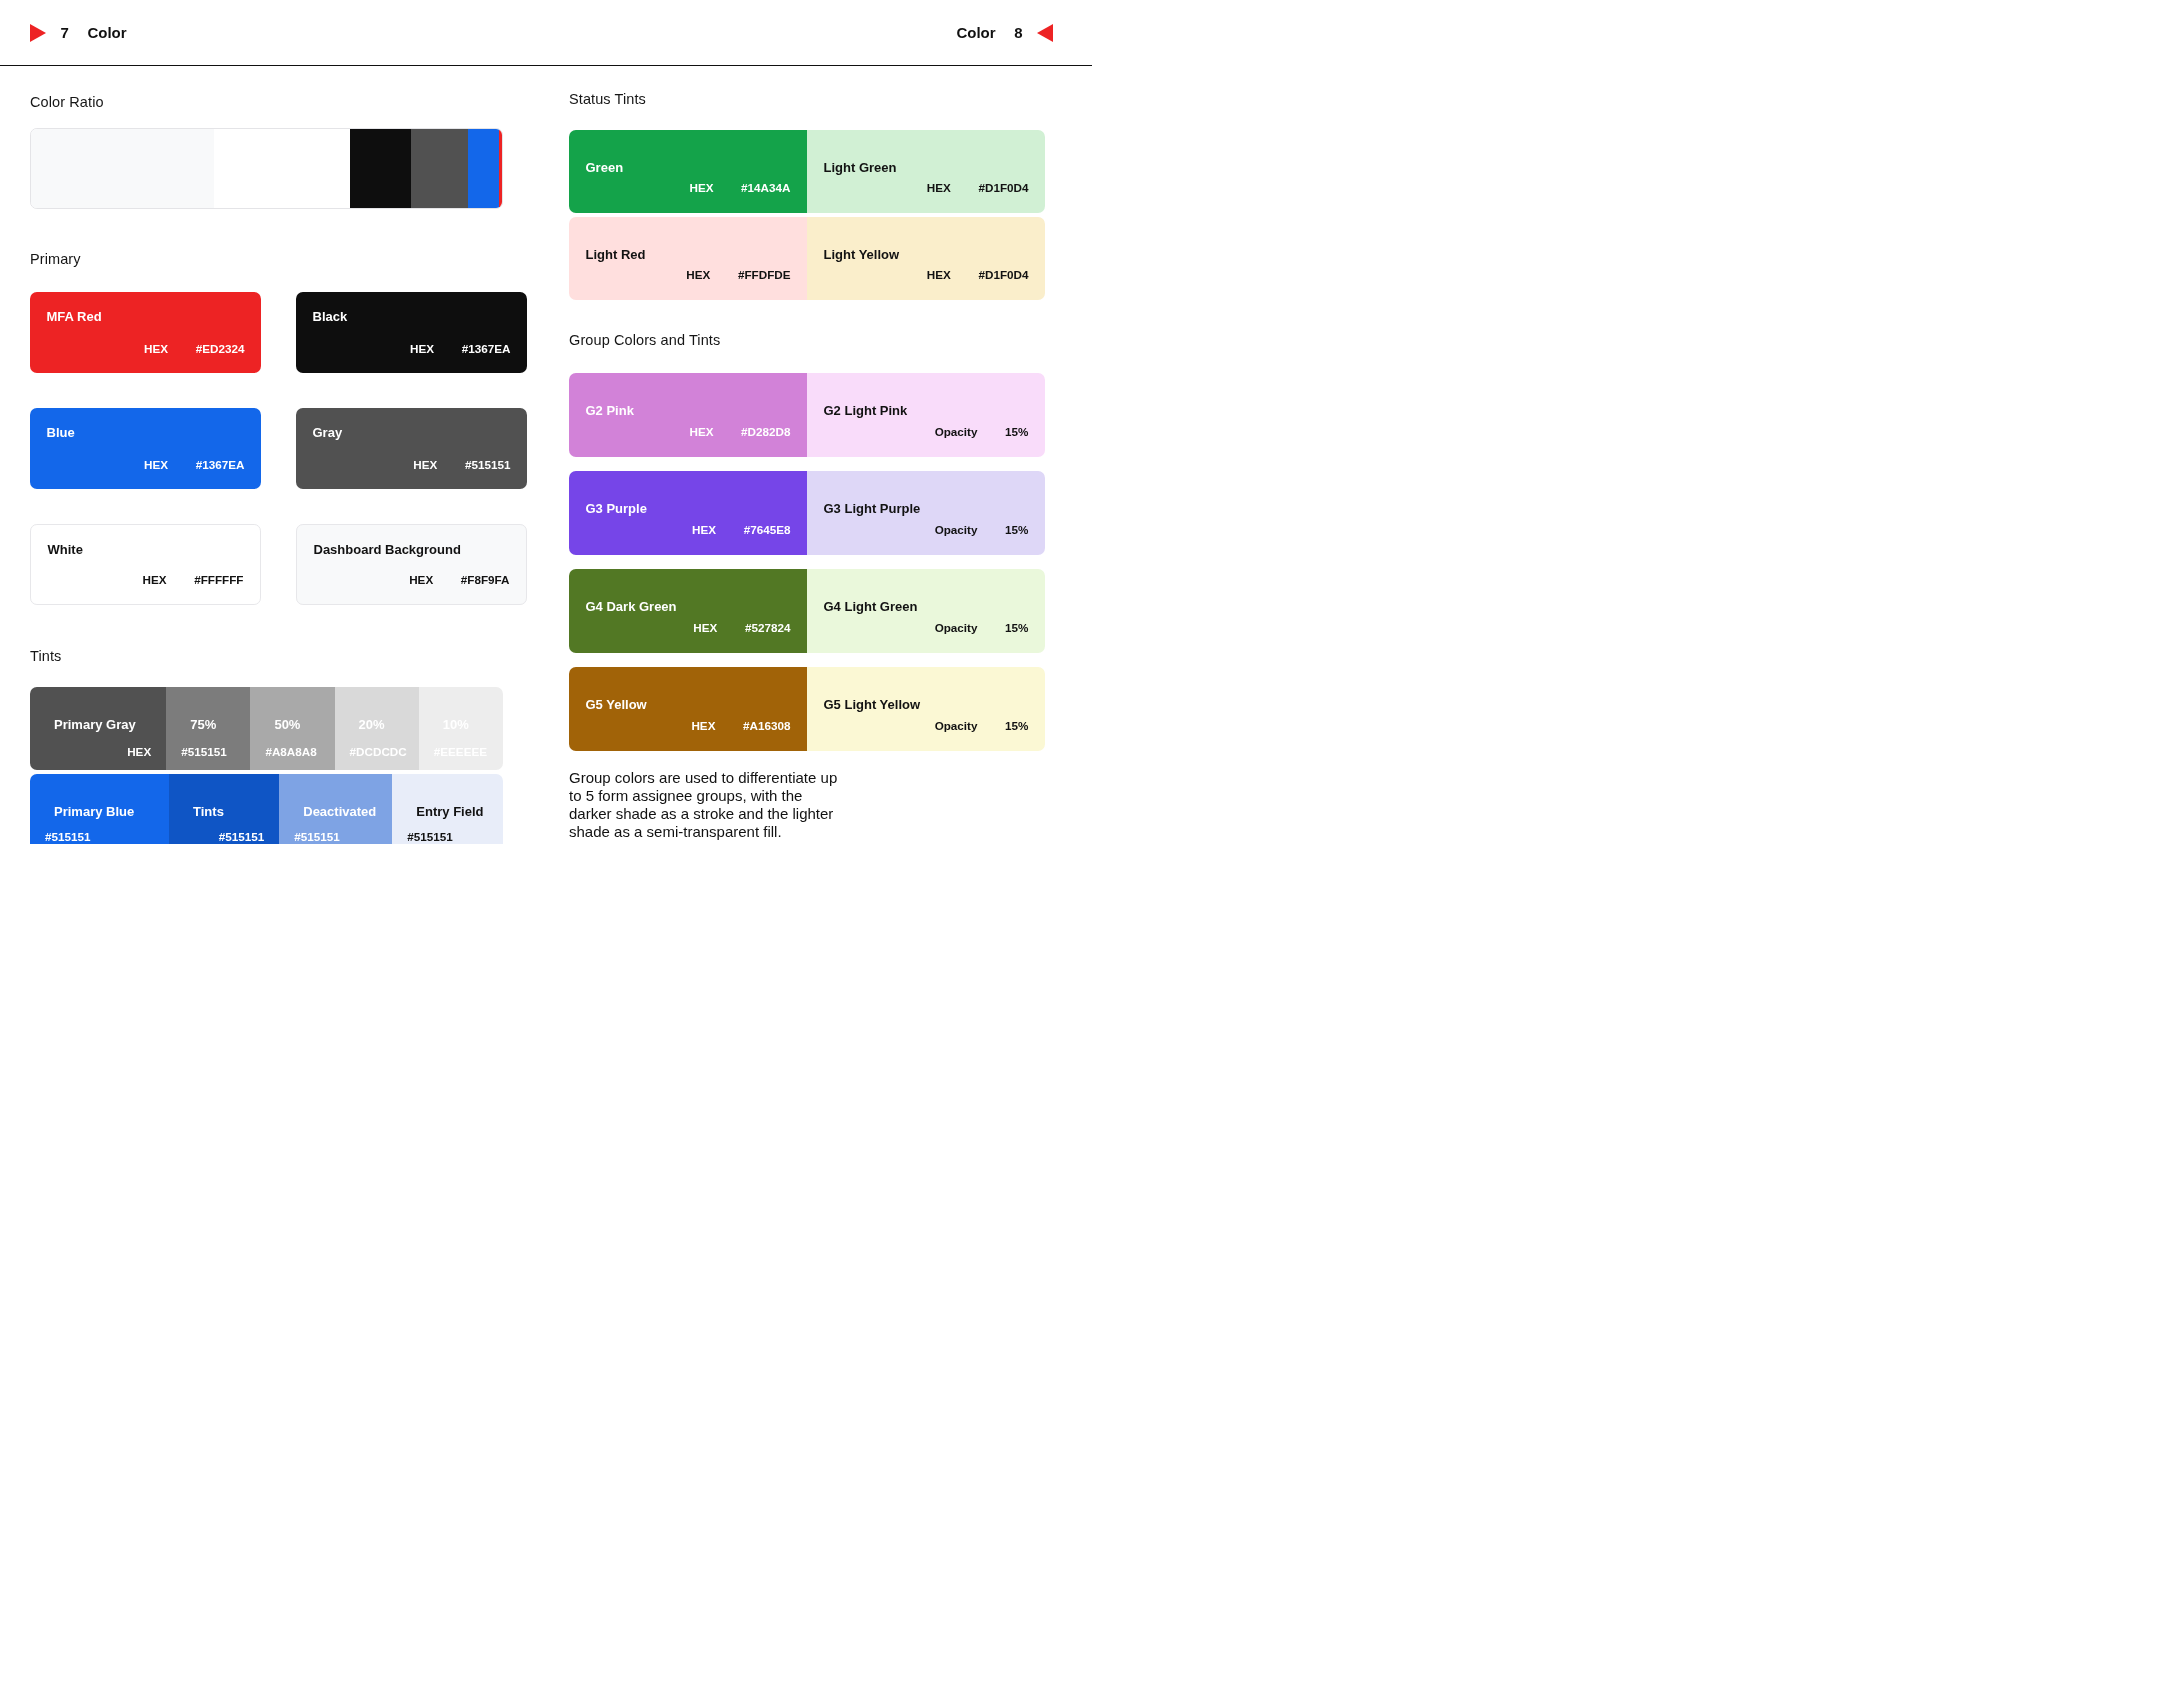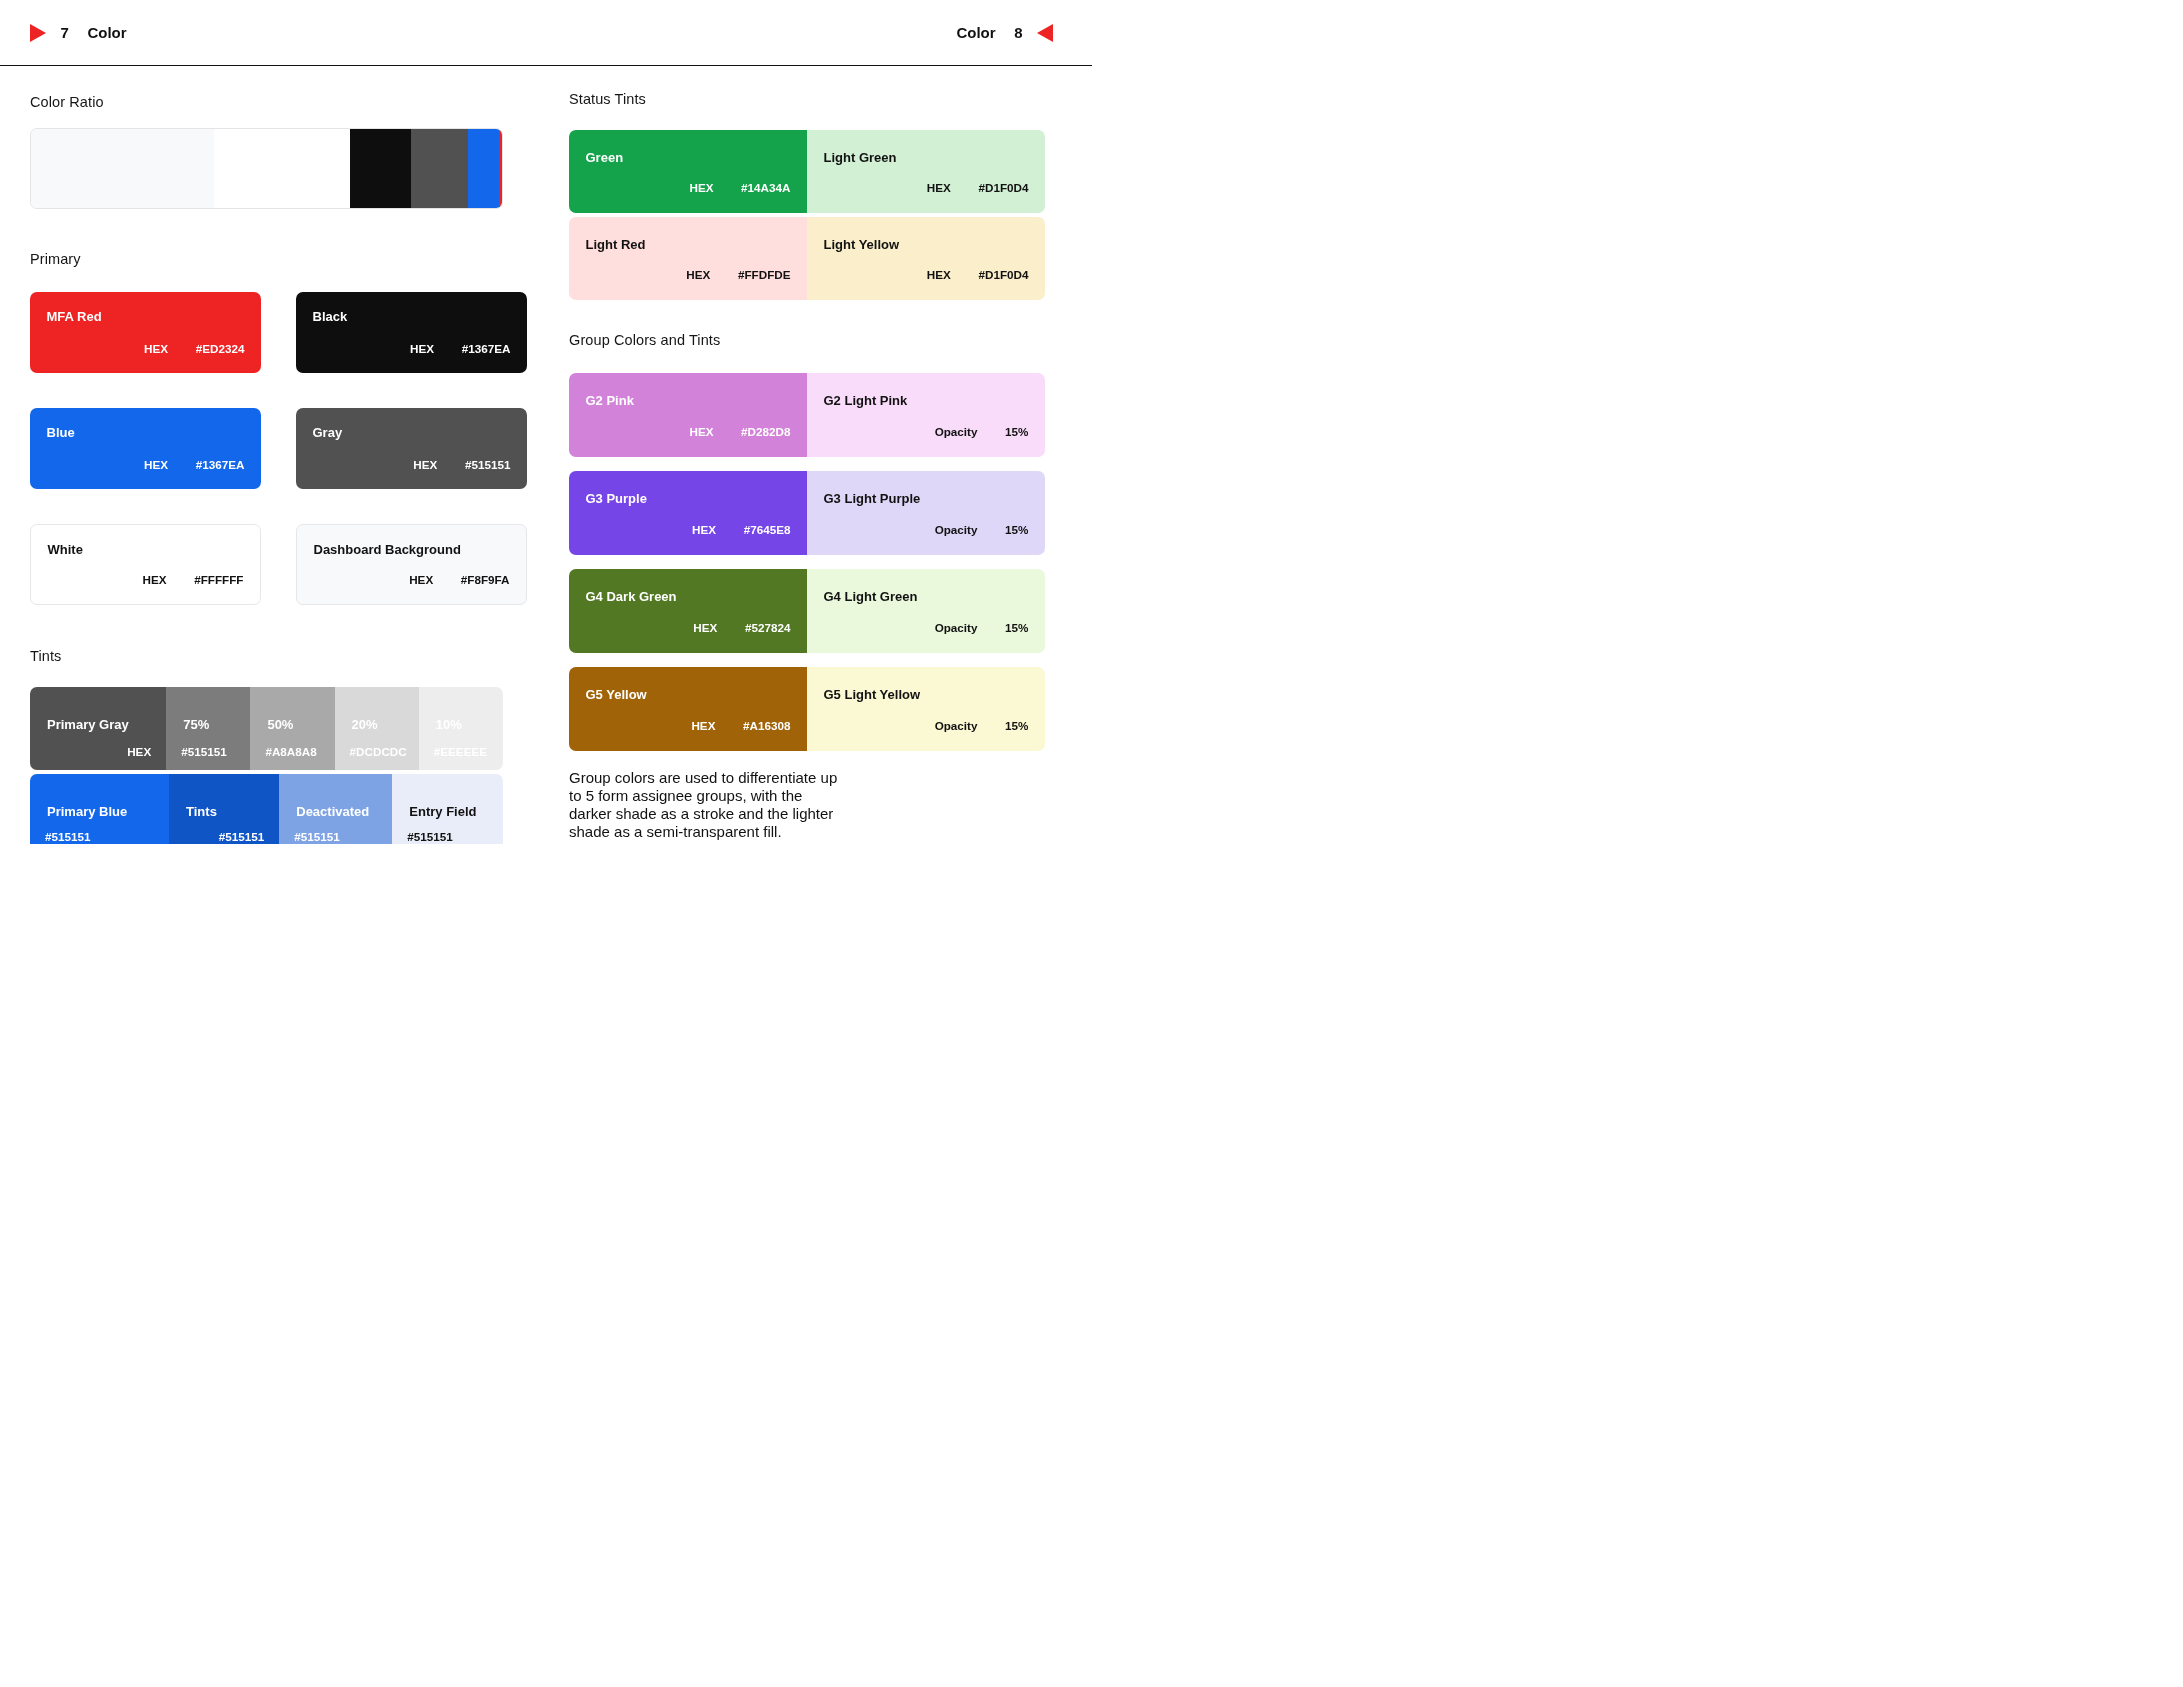--- a/index.html
+++ b/index.html
@@ -39,37 +39,37 @@
   .card-title { position:absolute; top:16.5px; left:16.5px; font-size:13px; font-weight:700; }
   .hexline { position:absolute; right:16.5px; bottom:18px; display:flex; gap:27.6px;
              font-size:11.7px; font-weight:700; }
 
   
   .h-tints { margin-top:43px; }
   .tint-bar { border-radius:6.9px; overflow:hidden; display:flex; }
   .tint-bar.gray { margin-top:23.4px; height:83px; }
   .tint-bar.blue { margin-top:4.1px; height:81px; }
   .tint-seg { position:relative; height:100%; }
-  .tint-label { position:absolute; top:30px; left:17px; font-size:13px; font-weight:700; white-space:nowrap; }
+  .tint-label { position:absolute; top:30px; left:24px; font-size:13px; font-weight:700; white-space:nowrap; }
   .tint-val { position:absolute; bottom:12.4px; font-size:11.7px; font-weight:700; white-space:nowrap; }
   .val-left  { left:15px; }
   .val-right { right:15px; }
 
   
   .h-status { margin-top:25px; }
   .pair { display:flex; }
   .pair + .pair { margin-top:4.1px; }
   .group-rows .pair + .pair { margin-top:14px; }
   .status-rows { margin-top:23px; }
   .group-rows  { margin-top:25px; }
   .pcard { position:relative; width:238px; height:83px; }
   .group-rows .pcard { height:84px; }
   .pcard.pleft  { border-radius:6.9px 0 0 6.9px; }
   .pcard.pright { border-radius:0 6.9px 6.9px 0; }
-  .pcard .card-title { top:20px; }
+  .pcard .card-title { top:30px; }
   .pcard .hexline { bottom:19.3px; }
   .h-group-colors { margin-top:32px; }
 
   
   .note { margin-top:18px; width:276px; font-size:15px; line-height:18px; color:#121212; }
 </style>
 </head>
 <body>
 
 <div class="page">

